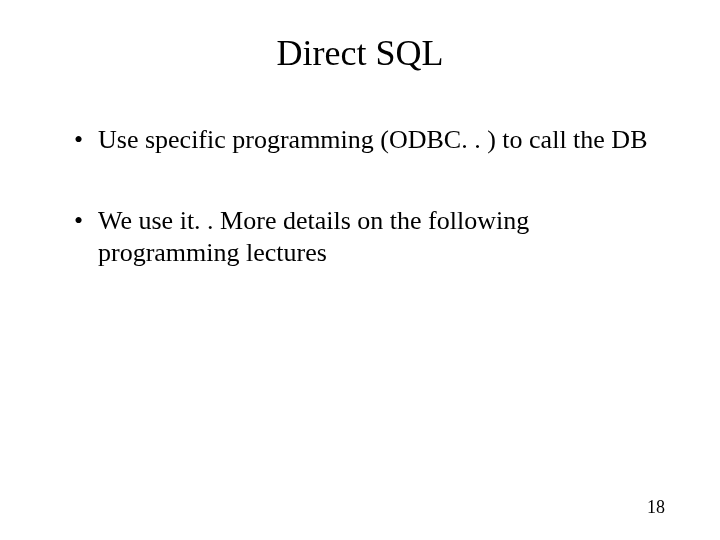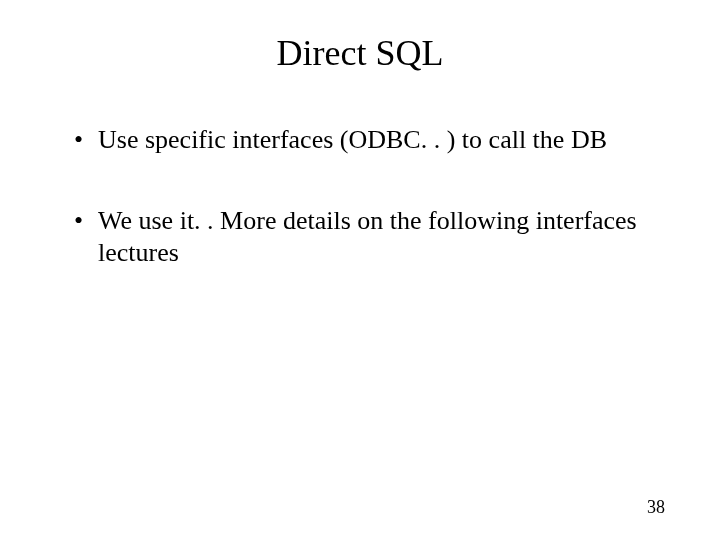--- a/index.html
+++ b/index.html
@@ -53,17 +53,17 @@
       right: 55px;
       font-size: 18px;
     }
   </style>
 </head>
 <body>
 
 <div class="slide">
   <h1 class="title">Direct SQL</h1>
   <ul class="bullets">
-    <li>Use specific interfaces (ODBC. . ) to call the DB</li>
-    <li>We use it. . More details on the following interfaces lectures</li>
+    <li>Use specific programming (ODBC. . ) to call the DB</li>
+    <li>We use it. . More details on the following programming lectures</li>
   </ul>
-  <div class="page-number">38</div>
+  <div class="page-number">18</div>
 </div>
 
 </body></html>

